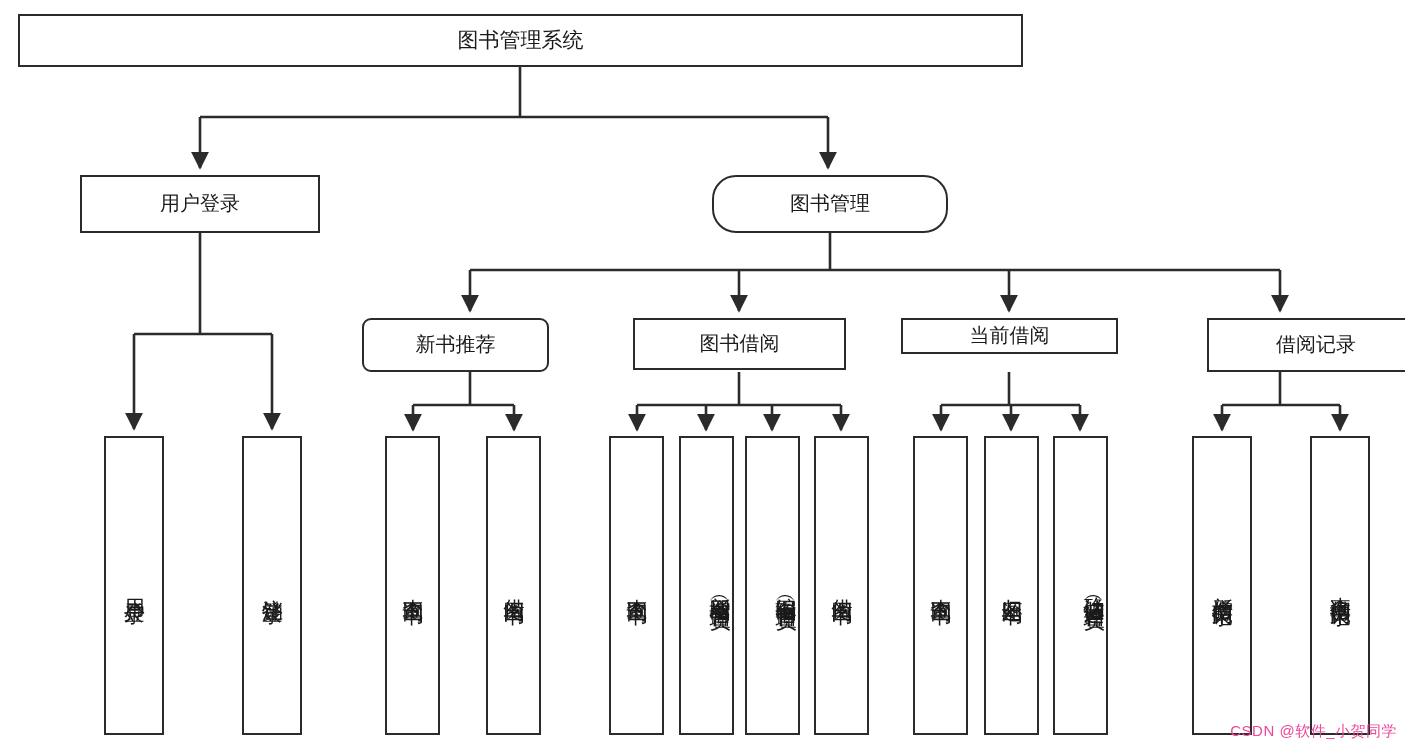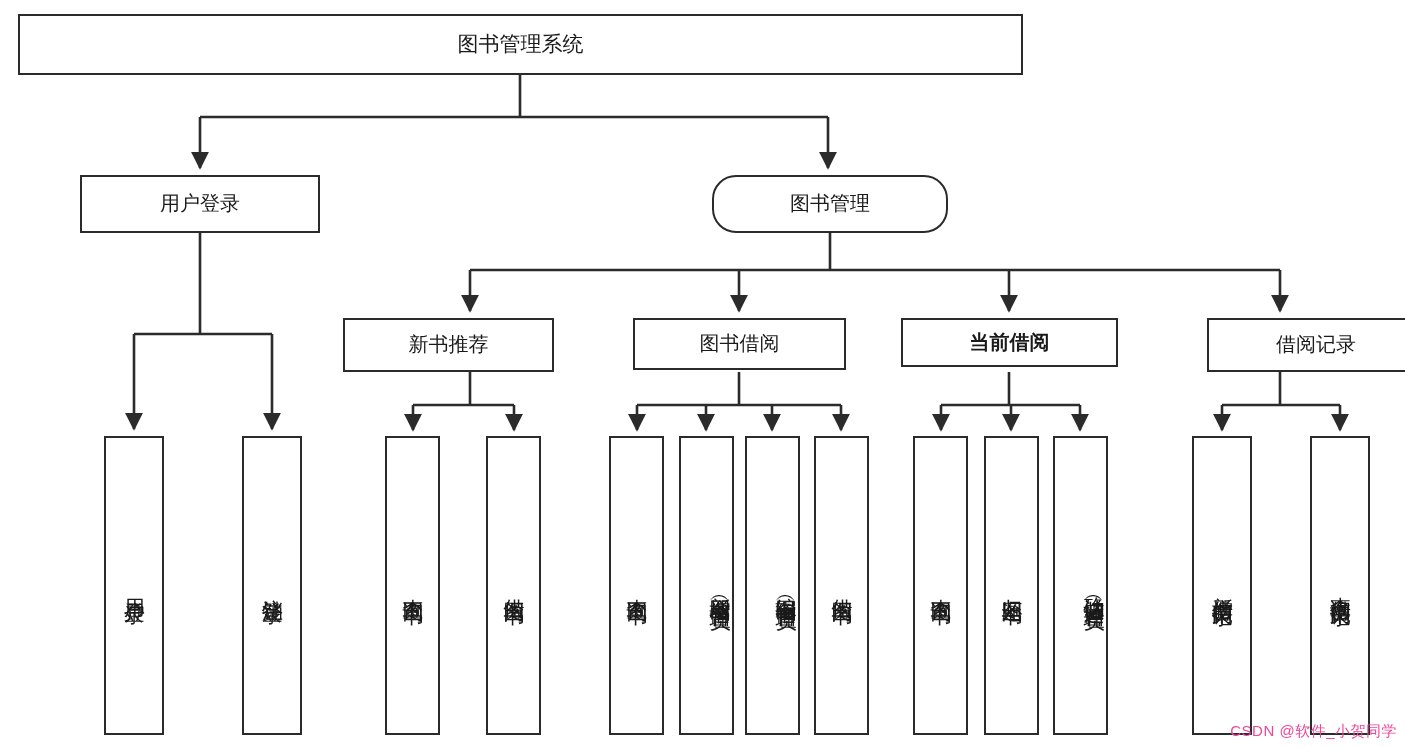--- a/index.html
+++ b/index.html
@@ -115,30 +115,30 @@
       <path d="M 1011 405 L 1011 430" marker-end="url(#arrow)"></path>
       <path d="M 1080 405 L 1080 430" marker-end="url(#arrow)"></path>
 
       <path d="M 1280 372 L 1280 405"></path>
       <path d="M 1222 405 L 1340 405"></path>
       <path d="M 1222 405 L 1222 430" marker-end="url(#arrow)"></path>
       <path d="M 1340 405 L 1340 430" marker-end="url(#arrow)"></path>
     </g>
   </svg>
 
-  <div class="node root" style="left: 18px; top: 14px; width: 1005px; height: 61px;">图书管理系统</div>
+  <div class="node root" style="left: 18px; top: 14px; width: 1005px; height: 53px;">图书管理系统</div>
 
   <div id="level2-container">
       <div class="node branch" style="left: 80px; top: 175px; width: 240px; height: 58px;">用户登录</div>
       <div class="node branch" style="left: 712px; top: 175px; width: 236px; height: 58px; border-radius: 24px;">图书管理</div>
     </div>
   <div id="level3-container">
-      <div class="node branch" style="left: 343px; top: 318px; width: 211px; height: 54px;">新书推荐</div>
+      <div class="node branch" style="left: 362px; top: 318px; width: 187px; height: 54px; border-radius: 9px;">新书推荐</div>
       <div class="node branch" style="left: 633px; top: 318px; width: 213px; height: 52px;">图书借阅</div>
-      <div class="node branch" style="left: 901px; top: 318px; width: 217px; height: 49px; font-weight: bold;">当前借阅</div>
+      <div class="node branch" style="left: 901px; top: 318px; width: 217px; height: 36px;">当前借阅</div>
       <div class="node branch" style="left: 1171px; top: 318px; width: 218px; height: 54px; margin-left: 36px;">借阅记录</div>
     </div>
   <div id="leaves-container">
       <div class="node leaf centered" style="left: 104px; top: 436px; width: 60px; height: 299px;">用户登录</div>
       <div class="node leaf centered" style="left: 242px; top: 436px; width: 60px; height: 299px;">注销登录</div>
       <div class="node leaf centered" style="left: 385px; top: 436px; width: 55px; height: 299px;">查询图书</div>
       <div class="node leaf centered" style="left: 486px; top: 436px; width: 55px; height: 299px;">借阅图书</div>
       <div class="node leaf centered" style="left: 609px; top: 436px; width: 55px; height: 299px;">查询图书</div>
       <div class="node leaf" style="left: 679px; top: 436px; width: 55px; height: 299px;">新增图书（管理员）</div>
       <div class="node leaf" style="left: 745px; top: 436px; width: 55px; height: 299px;">编辑图书（管理员）</div>

